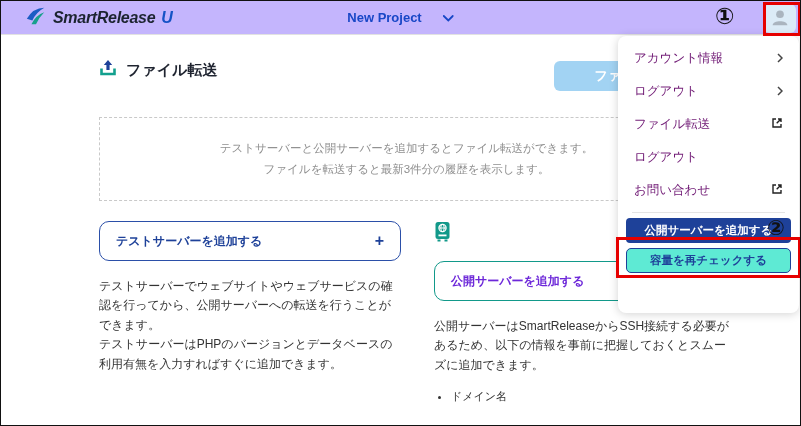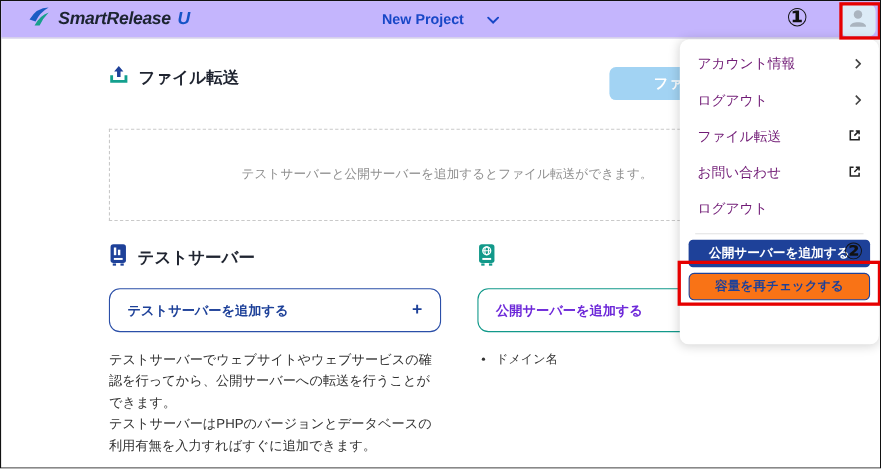--- a/index.html
+++ b/index.html
@@ -70,21 +70,21 @@
     justify-content: space-between; font-size: 12.5px; color: #701a75; cursor: pointer; gap: 16px;
   }
   .menu-divider { border-top: 1px solid #e4e4e4; margin: 5px 14px 2px; }
   .quota { padding: 5px 14px 3px; font-size: 11px; color: #333; line-height: 1.85; }
   .dd-btn {
     display: block; width: 165px; margin: 5px auto 0; height: 25px;
     border-radius: 4px; font-size: 11.5px; font-weight: bold; cursor: pointer;
     font-family: "Liberation Sans", "DejaVu Sans", sans-serif;
   }
   .dd-btn.primary { background: #1e4199; color: #fff; border: none; }
-  .dd-btn.secondary { background: #f97316; color: #1e4199; border: 1.5px solid #1e4199; border-radius: 5px; }
+  .dd-btn.secondary { background: #5eead4; color: #1e4199; border: 1.5px solid #1e4199; border-radius: 5px; }
 
   
   .red-box { position: absolute; border: 3px solid #e60000; z-index: 30; pointer-events: none; }
   .red-box-avatar { left: 762px; top: 1px; width: 38px; height: 34px; }
   .red-box-option { left: 615px; top: 236px; width: 185px; height: 41px; }
   .circled-num { position: absolute; font-weight: bold; color: #111; z-index: 31; }
   .num-1 { left: 714px; top: 2px; font-size: 23px; }
   .num-2 { left: 766px; top: 215px; font-size: 21px; }
 </style>
 </head>
@@ -128,36 +128,24 @@
         <path d="M2.5 9.5 V15 H15.5 V9.5" fill="none" stroke="#13a08e" stroke-width="2.6"></path>
       </svg>
     </span>
     <span class="txt">ファイル転送</span>
   </div>
 
   <button class="transfer-button">ファイル転送</button>
 
   <div class="dashed-box">
     <div>テストサーバーと公開サーバーを追加するとファイル転送ができます。</div>
+    <div>ファイルを転送すると最新3件分の履歴を表示します。</div>
   </div>
 
   <div class="col col-left">
-    <div class="col-heading">
-      <span>
-        <svg width="17" height="21" viewBox="0 0 17 21">
-          <rect x="1.5" y="1" width="14" height="17" rx="2.5" fill="#1e4199"></rect>
-          <rect x="4.5" y="4" width="2.2" height="7" fill="#fff"></rect>
-          <rect x="8.2" y="6" width="2.2" height="5" fill="#fff"></rect>
-          <rect x="4.5" y="13.5" width="8" height="1.8" fill="#fff"></rect>
-          <rect x="3.5" y="18.5" width="3" height="2" fill="#1e4199"></rect>
-          <rect x="10.5" y="18.5" width="3" height="2" fill="#1e4199"></rect>
-        </svg>
-      </span>
-      <span class="txt">テストサーバー</span>
-    </div>
     <div class="add-button blue">
       <span>テストサーバーを追加する</span>
       <span class="plus">+</span>
     </div>
     <div class="col-desc">
       <div>テストサーバーでウェブサイトやウェブサービスの確認を行ってから、公開サーバーへの転送を行うことができます。</div>
       <div>テストサーバーはPHPのバージョンとデータベースの利用有無を入力すればすぐに追加できます。</div>
     </div>
   </div>
 
@@ -172,20 +160,21 @@
           <rect x="4.5" y="13.5" width="8" height="1.8" fill="#fff"></rect>
           <rect x="3.5" y="18.5" width="3" height="2" fill="#12998a"></rect>
           <rect x="10.5" y="18.5" width="3" height="2" fill="#12998a"></rect>
         </svg>
       </span>
     </div>
     <div class="add-button teal">
       <span>公開サーバーを追加する</span>
     </div>
     <div class="col-desc">
+      <div>公開サーバーはSmartReleaseからSSH接続する必要があるため、以下の情報を事前に把握しておくとスムーズに追加できます。</div>
     </div>
     <ul class="bullets">
       <li>ドメイン名</li>
 
     </ul>
   </div>
 
   <div class="dropdown">
     <div class="menu-item">
       <span>アカウント情報</span>
@@ -206,30 +195,30 @@
     <div class="menu-item">
       <span>ファイル転送</span>
       <span>
         <svg width="12" height="12" viewBox="0 0 12 12">
             <path d="M5 2 H2 V10 H10 V7" fill="none" stroke="#222" stroke-width="1.4"></path>
             <path d="M7 2 H10 V5 M10 2 L5.7 6.3" fill="none" stroke="#222" stroke-width="1.4"></path>
           </svg>
       </span>
     </div>
     <div class="menu-item">
+      <span>ログアウト</span>
+    </div>
+    <div class="menu-item">
       <span>お問い合わせ</span>
       <span>
         <svg width="12" height="12" viewBox="0 0 12 12">
             <path d="M5 2 H2 V10 H10 V7" fill="none" stroke="#222" stroke-width="1.4"></path>
             <path d="M7 2 H10 V5 M10 2 L5.7 6.3" fill="none" stroke="#222" stroke-width="1.4"></path>
           </svg>
       </span>
-    </div>
-    <div class="menu-item">
-      <span>ログアウト</span>
     </div>
     <div class="menu-divider"></div>
     <button class="dd-btn primary">公開サーバーを追加する</button>
     <button class="dd-btn secondary">容量を再チェックする</button>
   </div>
 
   <div class="red-box red-box-avatar"></div>
   <div class="red-box red-box-option"></div>
   <div class="circled-num num-1">①</div>
   <div class="circled-num num-2">②</div>

